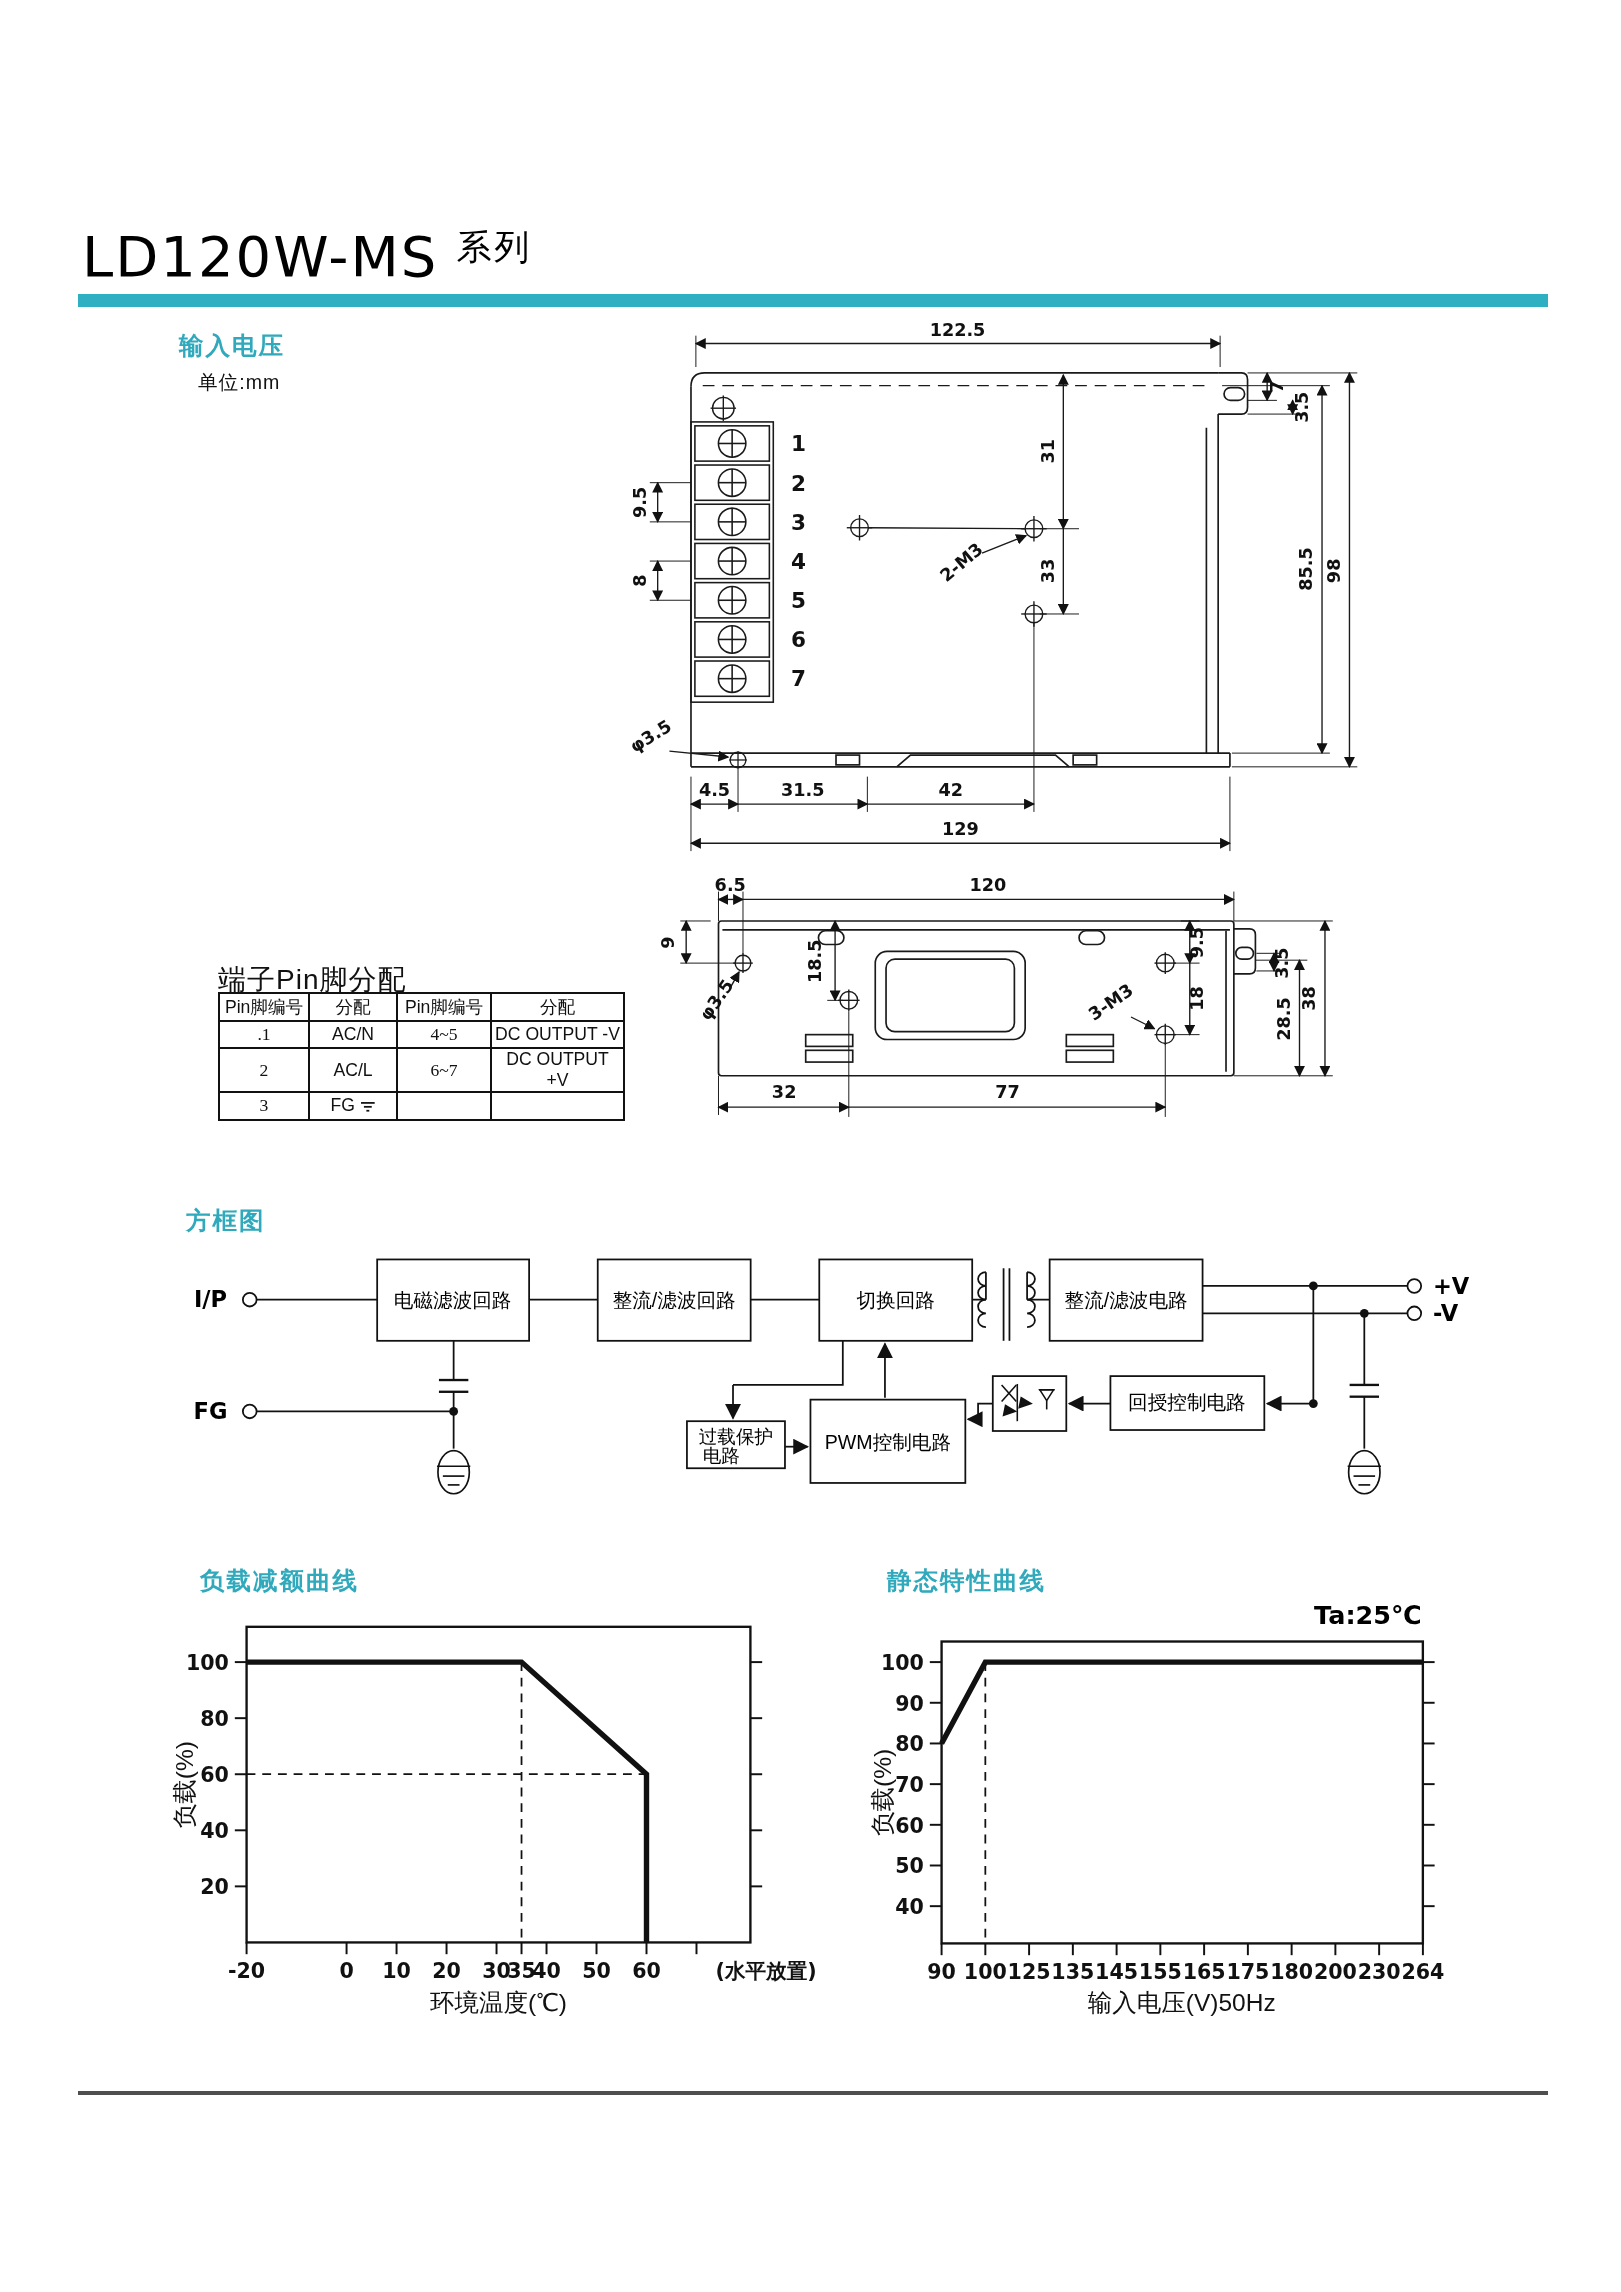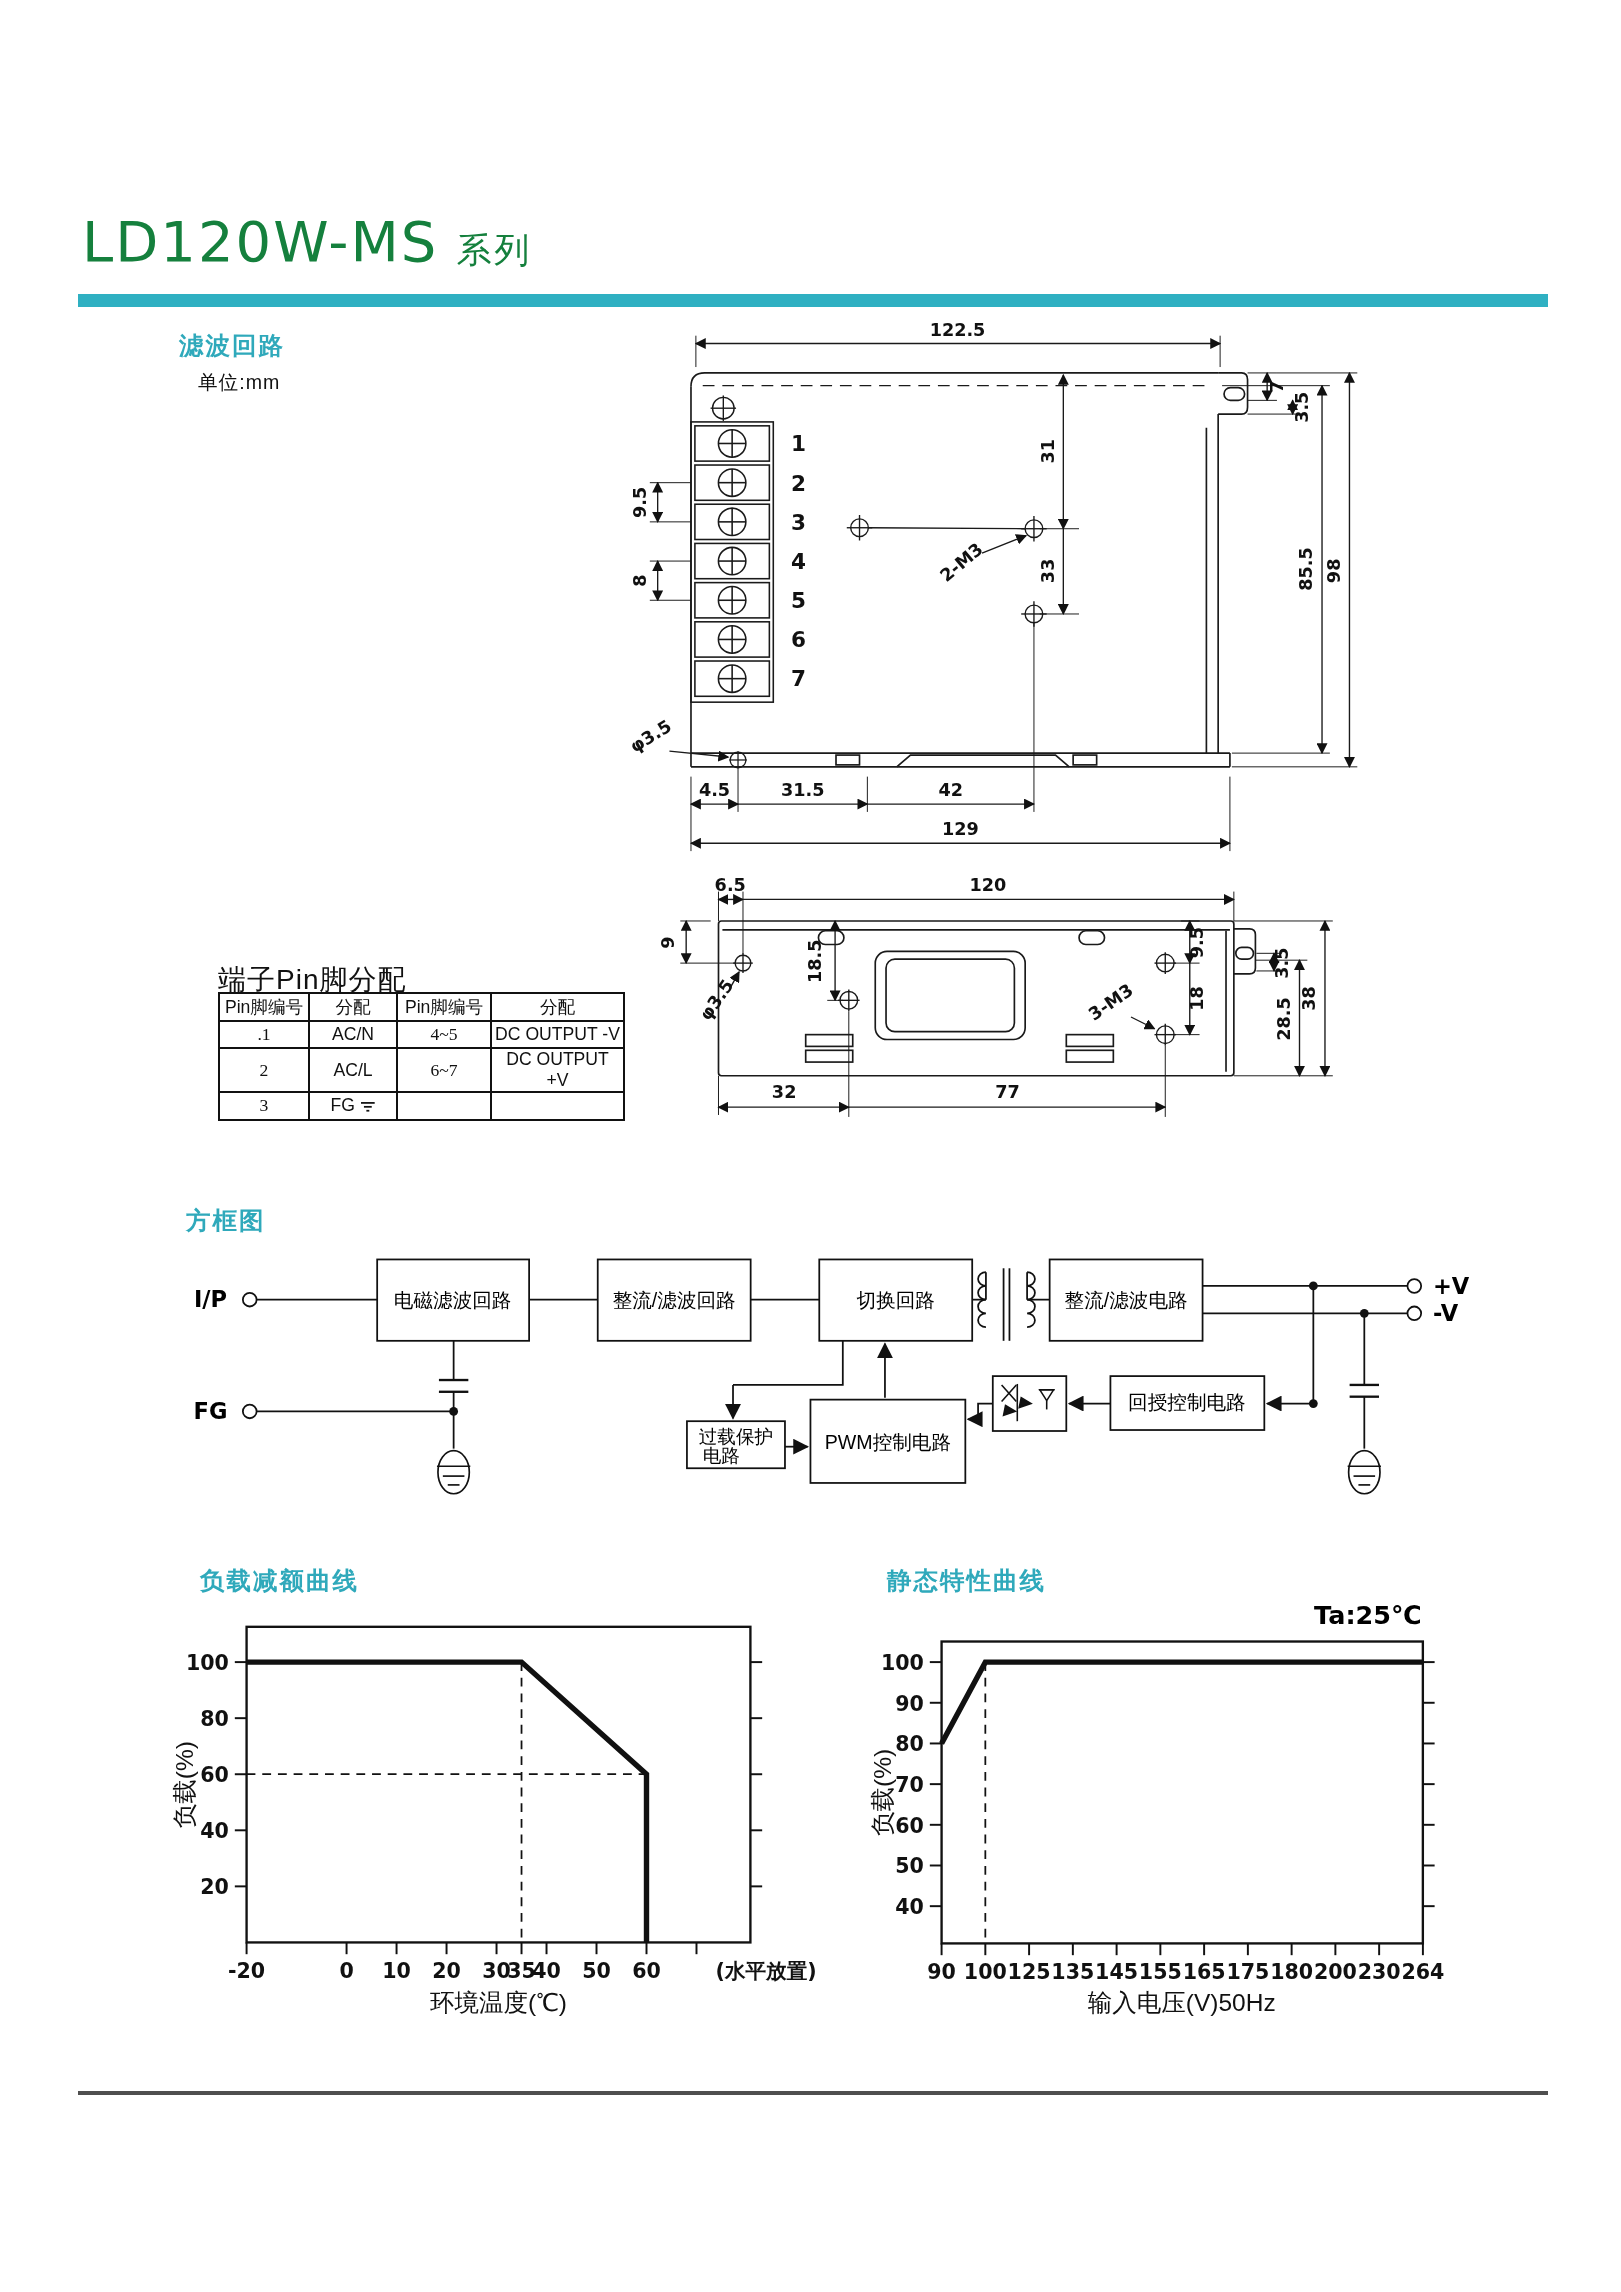--- a/index.html
+++ b/index.html
@@ -1,20 +1,20 @@
 <!DOCTYPE html>
 <html><head>
 <meta charset="utf-8">
 <style>
   html,body{margin:0;padding:0;background:#e8e8e8}
   .page{position:relative;width:1621px;height:2293px;background:#fff;margin:0 auto;
         font-family:"Liberation Sans",sans-serif;overflow:hidden}
   .abs{position:absolute}
   
-  .h-title{left:82px;top:209px;display:flex;align-items:flex-end;color:#15803d;white-space:nowrap}
+  .h-title{left:82px;top:224px;display:flex;align-items:flex-start;color:#000000;white-space:nowrap}
   .model{font-family:"DejaVu Sans",sans-serif;font-size:56px;letter-spacing:2px}
   .series{font-size:35px;margin-left:18px;letter-spacing:2.9px}
   .subtitle{font-size:37px;margin-left:21.6px;letter-spacing:3.9px}
   .accentbar{left:78px;top:294px;width:1470px;height:12.7px;background:#2fb0c2}
   .logo{left:1257px;top:188px;display:flex;align-items:flex-start}
   .logo-txt{margin-left:7.8px}
   .logo-cn{font-size:40px;font-weight:bold;color:#1b57ab;letter-spacing:5.9px;line-height:1.15}
   .logo-en{margin-top:2px;background:#d42525;color:#fff;font-weight:bold;font-size:25.5px;
            letter-spacing:1px;text-align:center;padding:2.9px 5.9px}
   
@@ -42,21 +42,21 @@
 <div class="page">
 
   <div class="abs h-title">
     <span class="model">LD120W-MS</span>
       <span class="series">系列</span>
   </div>
 
 
   <div class="abs accentbar"></div>
 
-  <div class="abs sec" style="left:179px;top:329px">滤波回路</div>
+  <div class="abs sec" style="left:179px;top:329px">输入电压</div>
   <div class="abs unit" style="left:198px;top:369px">单位:mm</div>
 
   <svg class="abs" style="left:544px;top:314px" width="828" height="549" viewBox="0 0 845 560">
     <defs>
       <marker id="a1" viewBox="0 0 10 10" refX="9" refY="5" markerWidth="8" markerHeight="8" orient="auto-start-reverse">
         <path d="M0,0 L10,5 L0,10 z" fill="#111"></path>
       </marker>
     </defs>
 
     <g stroke="#1a1a1a" stroke-width="1.7" fill="none">

